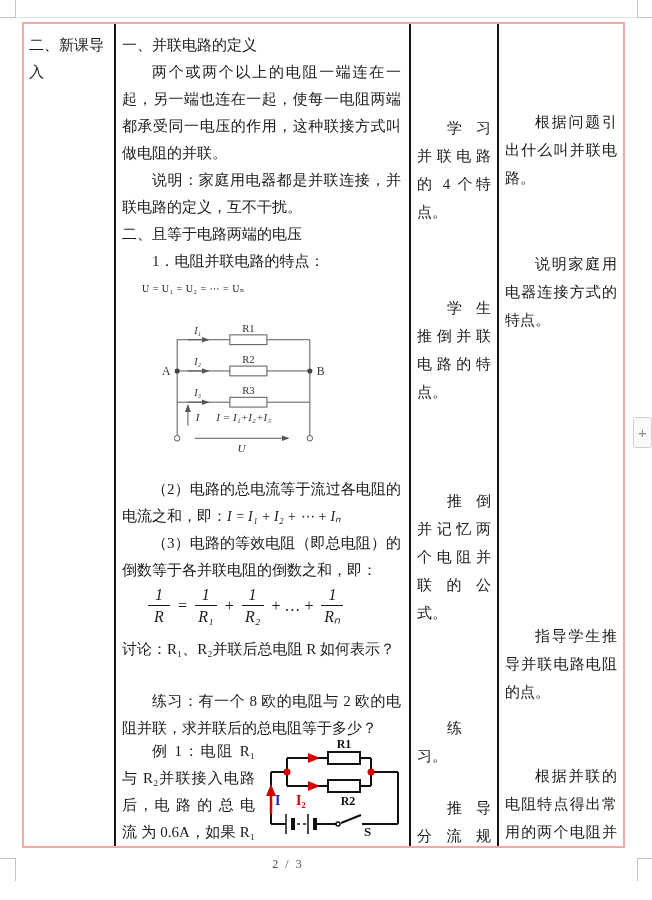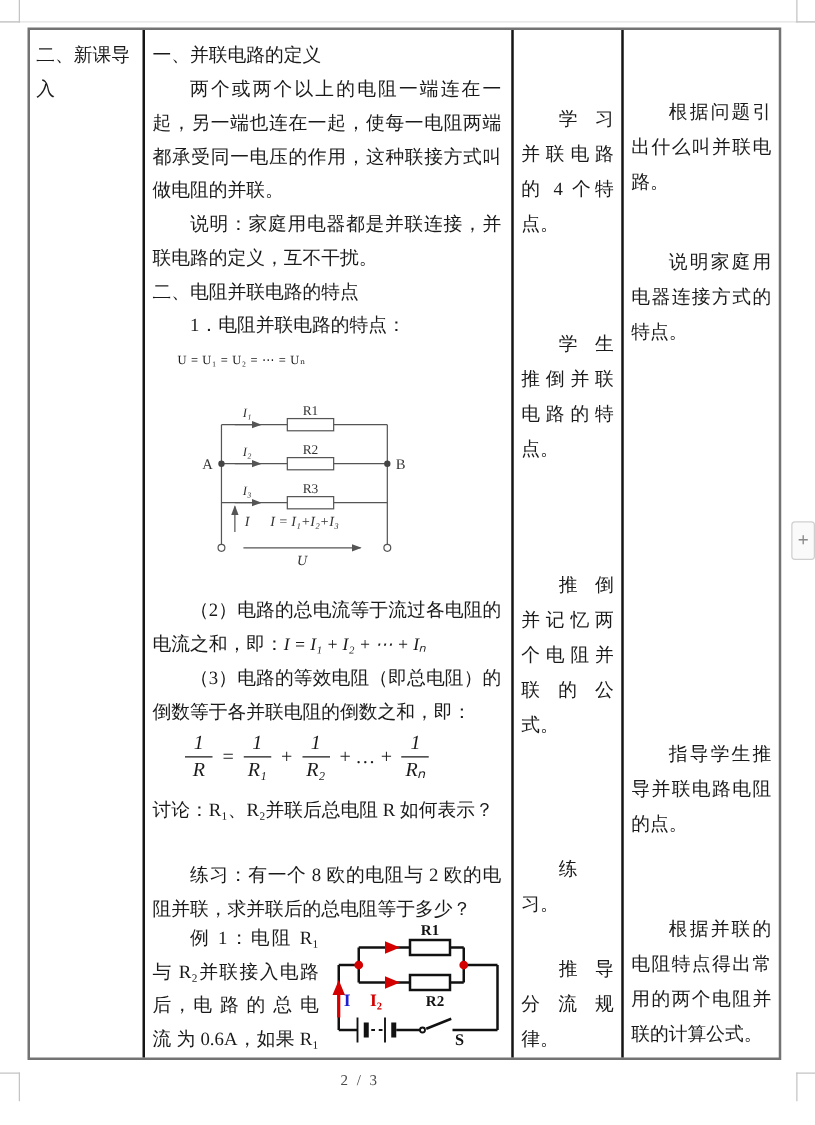--- a/index.html
+++ b/index.html
@@ -7,21 +7,21 @@
         font-family:"Liberation Serif","DejaVu Serif",serif;color:#1a1a1a;}
   
   .seam{position:absolute;top:17px;left:0;width:652px;height:1px;background:#e2e2e2;}
   .mark{position:absolute;width:15px;height:17px;border:0 solid #c4c4c4;}
   .mark.tl{left:0;top:0;border-right-width:1px;border-bottom-width:1px;}
   .mark.tr{left:637px;top:0;border-left-width:1px;border-bottom-width:1px;}
   .mark.bl{left:0;top:858px;height:22px;border-right-width:1px;border-top-width:1px;}
   .mark.br{left:637px;top:858px;height:22px;border-left-width:1px;border-top-width:1px;}
   
   .table{position:absolute;left:22px;top:22px;width:599px;height:822px;
-         border:2px solid #737373;display:grid;grid-template-columns:92px 295px 88px auto;}
+         border:2px solid #fca5a5;display:grid;grid-template-columns:92px 295px 88px auto;}
   .cell{position:relative;border-right:2px solid #151515;box-sizing:border-box;overflow:hidden;}
   .cell:last-child{border-right:none;}
   p{margin:0;}
   .txt{font-size:15px;line-height:27px;text-align:justify;}
   .ind{text-indent:2em;}
   .c1-title{position:absolute;top:8px;left:5px;right:4px;font-size:15px;line-height:27px;}
   
   .flowA{position:absolute;top:8px;left:6px;right:8px;}
   .formula-u{text-indent:2em;font-size:10px;letter-spacing:.5px;}
   .d1{position:absolute;top:300px;left:28px;}
@@ -32,21 +32,21 @@
   .frac{display:inline-flex;flex-direction:column;align-items:center;}
   .fn{display:block;padding:0 7px;border-bottom:1.5px solid #1a1a1a;line-height:21px;}
   .fd{display:block;line-height:21px;}
   .fop{margin:0 7px;}
   .discuss{position:absolute;top:612px;left:6px;right:8px;}
   .practice{position:absolute;top:664px;left:6px;right:8px;}
   .extext{position:absolute;top:714px;left:6px;width:133px;}
   .d2{position:absolute;top:712px;left:142px;}
   
   .note{position:absolute;left:6px;right:6px;font-size:15px;line-height:28px;
-        text-align:justify;text-indent:2em;}
+        text-align:justify;text-indent:2em;margin-top:32px;}
   
   .footer{position:absolute;top:857px;left:0;width:576px;text-align:center;
           font-size:12px;color:#4a4a4a;letter-spacing:2px;}
   .addbtn{position:absolute;left:633px;top:417px;width:17px;height:29px;border:1px solid #cfcfcf;
           border-radius:3px;background:#fafafa;color:#8a8a8a;font-size:15px;line-height:29px;
           text-align:center;font-family:"Liberation Sans",sans-serif;cursor:pointer;}
   svg text{font-family:"Liberation Serif","DejaVu Serif",serif;}
 </style>
 </head>
 <body>
@@ -63,21 +63,21 @@
 
     <div class="cell">
       <p class="c1-title">二、新课导入</p>
     </div>
 
     <div class="cell">
       <div class="flowA">
         <p class="txt">一、并联电路的定义</p>
         <p class="txt ind">两个或两个以上的电阻一端连在一起，另一端也连在一起，使每一电阻两端都承受同一电压的作用，这种联接方式叫做电阻的并联。</p>
         <p class="txt ind">说明：家庭用电器都是并联连接，并联电路的定义，互不干扰。</p>
-        <p class="txt">二、电阻并联电路的特点</p>
+        <p class="txt">二、且等于电路两端的电压</p>
         <p class="txt ind">1．电阻并联电路的特点：</p>
         <p class="txt formula-u">U = U₁ = U₂ = ⋯ = Uₙ</p>
       </div>
 
       <svg class="d1" width="200" height="131" viewBox="0 0 205 134">
         <defs>
           <marker id="ar1" markerWidth="9" markerHeight="8" refX="7" refY="3" orient="auto">
             <path d="M0,0 L8,3 L0,6 Z" fill="#555"></path>
           </marker>
         </defs>
@@ -202,21 +202,21 @@
     <div class="cell">
       <p class="note" style="top:58px">学习并联电路的 4 个特点。</p>
       <p class="note" style="top:238px">学生推倒并联电路的特点。</p>
       <p class="note" style="top:431px">推倒并记忆两个电阻并联的公式。</p>
       <p class="note" style="top:658px">练习。</p>
       <p class="note" style="top:738px">推导分流规律。</p>
     </div>
 
     <div class="cell">
       <p class="note" style="top:52px">根据问题引出什么叫并联电路。</p>
-      <p class="note" style="top:172px">说明家庭用电器连接方式的特点。</p>
+      <p class="note" style="top:194px">说明家庭用电器连接方式的特点。</p>
       <p class="note" style="top:566px">指导学生推导并联电路电阻的点。</p>
       <p class="note" style="top:706px">根据并联的电阻特点得出常用的两个电阻并联的计算公式。</p>
     </div>
   </div>
 
   <div class="addbtn">+</div>
   <div class="footer">2 / 3</div>
 </div>
 
 </body></html>

